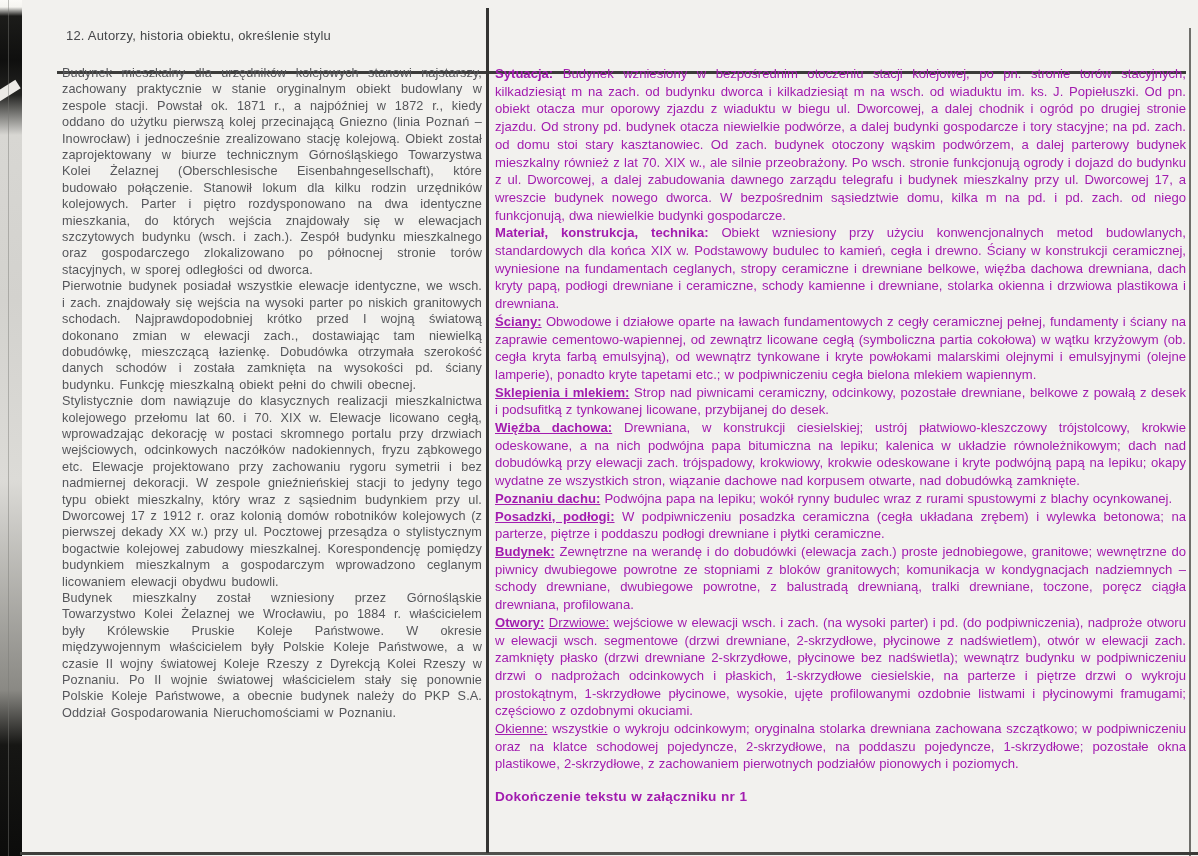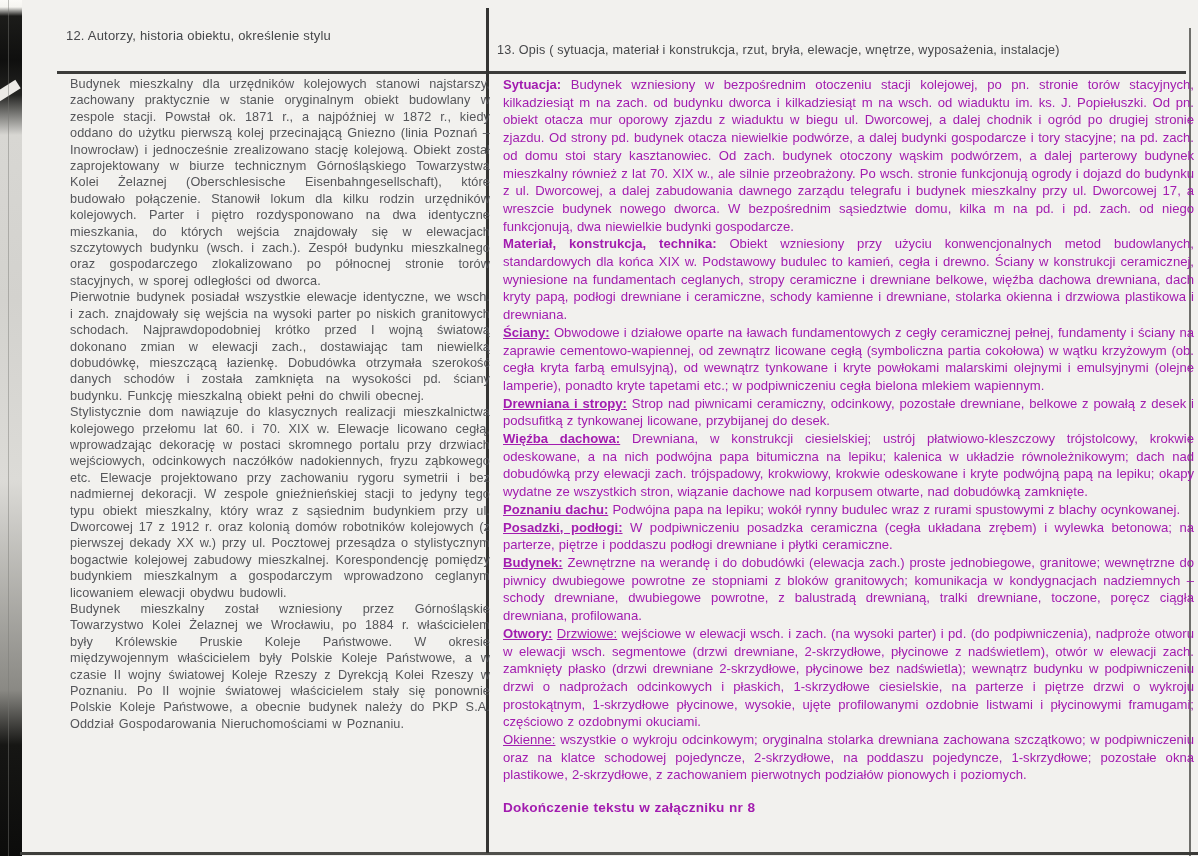--- a/index.html
+++ b/index.html
@@ -46,21 +46,21 @@
     position:absolute;left:486px;top:8px;width:3px;height:845px;
     background:#343432;
   }
 
   
   .hdr{position:absolute;font-size:13px;color:#46474a;letter-spacing:.2px;white-space:nowrap;}
   .hdr-left{left:66px;top:28px;}
   .hdr-right{left:497px;top:43px;font-size:12.6px;}
 
   
-  .col{position:absolute;top:76px;text-align:justify;margin-left:8px;}
+  .col{position:absolute;top:65px;text-align:justify;}
   .col p{margin:0;padding:0;}
   .col-left{
     left:62px;width:420px;
     font-size:12.7px;line-height:16.4px;color:#55565a;letter-spacing:.1px;
     word-spacing:1.5px;
   }
   .col-right{
     left:495px;width:691px;
     font-size:13.1px;line-height:17.7px;color:#a21caf;
     word-spacing:.5px;
@@ -75,39 +75,38 @@
 
 <div class="paper">
 
   <div class="edge-left"></div>
   <div class="edge-left-notch"></div>
   <div class="edge-left-line"></div>
   <div class="edge-right"></div>
   <div class="edge-bottom"></div>
 
   <div class="hdr hdr-left">12. Autorzy, historia obiektu, określenie stylu</div>
-  <div class="hdr hdr-right">13. Opis ( sytuacja, materiał i konstrukcja, rzut, bryła, elewacje, wnętrze, wyposażenia, instalacje)</div>
 
   <div class="header-rule"></div>
   <div class="col-divider"></div>
 
   <div class="col col-left">
     <p>Budynek mieszkalny dla urzędników kolejowych stanowi najstarszy, zachowany praktycznie w stanie oryginalnym obiekt budowlany w zespole stacji. Powstał ok. 1871 r., a najpóźniej w 1872 r., kiedy oddano do użytku pierwszą kolej przecinającą Gniezno (linia Poznań – Inowrocław) i jednocześnie zrealizowano stację kolejową. Obiekt został zaprojektowany w biurze technicznym Górnośląskiego Towarzystwa Kolei Żelaznej (Oberschlesische Eisenbahngesellschaft), które budowało połączenie. Stanowił lokum dla kilku rodzin urzędników kolejowych. Parter i piętro rozdysponowano na dwa identyczne mieszkania, do których wejścia znajdowały się w elewacjach szczytowych budynku (wsch. i zach.). Zespół budynku mieszkalnego oraz gospodarczego zlokalizowano po północnej stronie torów stacyjnych, w sporej odległości od dworca.</p>
     <p>Pierwotnie budynek posiadał wszystkie elewacje identyczne, we wsch. i zach. znajdowały się wejścia na wysoki parter po niskich granitowych schodach. Najprawdopodobniej krótko przed I wojną światową dokonano zmian w elewacji zach., dostawiając tam niewielką dobudówkę, mieszczącą łazienkę. Dobudówka otrzymała szerokość danych schodów i została zamknięta na wysokości pd. ściany budynku. Funkcję mieszkalną obiekt pełni do chwili obecnej.</p>
     <p>Stylistycznie dom nawiązuje do klasycznych realizacji mieszkalnictwa kolejowego przełomu lat 60. i 70. XIX w. Elewacje licowano cegłą, wprowadzając dekorację w postaci skromnego portalu przy drzwiach wejściowych, odcinkowych naczółków nadokiennych, fryzu ząbkowego etc. Elewacje projektowano przy zachowaniu rygoru symetrii i bez nadmiernej dekoracji. W zespole gnieźnieńskiej stacji to jedyny tego typu obiekt mieszkalny, który wraz z sąsiednim budynkiem przy ul. Dworcowej 17 z 1912 r. oraz kolonią domów robotników kolejowych (z pierwszej dekady XX w.) przy ul. Pocztowej przesądza o stylistycznym bogactwie kolejowej zabudowy mieszkalnej. Korespondencję pomiędzy budynkiem mieszkalnym a gospodarczym wprowadzono ceglanym licowaniem elewacji obydwu budowli.</p>
     <p>Budynek mieszkalny został wzniesiony przez Górnośląskie Towarzystwo Kolei Żelaznej we Wrocławiu, po 1884 r. właścicielem były Królewskie Pruskie Koleje Państwowe. W okresie międzywojennym właścicielem były Polskie Koleje Państwowe, a w czasie II wojny światowej Koleje Rzeszy z Dyrekcją Kolei Rzeszy w Poznaniu. Po II wojnie światowej właścicielem stały się ponownie Polskie Koleje Państwowe, a obecnie budynek należy do PKP S.A. Oddział Gospodarowania Nieruchomościami w Poznaniu.</p>
   </div>
 
   <div class="col col-right">
     <p><span class="b">Sytuacja:</span> <span>Budynek wzniesiony w bezpośrednim otoczeniu stacji kolejowej, po pn. stronie torów stacyjnych, kilkadziesiąt m na zach. od budynku dworca i kilkadziesiąt m na wsch. od wiaduktu im. ks. J. Popiełuszki. Od pn. obiekt otacza mur oporowy zjazdu z wiaduktu w biegu ul. Dworcowej, a dalej chodnik i ogród po drugiej stronie zjazdu. Od strony pd. budynek otacza niewielkie podwórze, a dalej budynki gospodarcze i tory stacyjne; na pd. zach. od domu stoi stary kasztanowiec. Od zach. budynek otoczony wąskim podwórzem, a dalej parterowy budynek mieszkalny również z lat 70. XIX w., ale silnie przeobrażony. Po wsch. stronie funkcjonują ogrody i dojazd do budynku z ul. Dworcowej, a dalej zabudowania dawnego zarządu telegrafu i budynek mieszkalny przy ul. Dworcowej 17, a wreszcie budynek nowego dworca. W bezpośrednim sąsiedztwie domu, kilka m na pd. i pd. zach. od niego funkcjonują, dwa niewielkie budynki gospodarcze.</span></p>
     <p><span class="b">Materiał, konstrukcja, technika:</span> <span>Obiekt wzniesiony przy użyciu konwencjonalnych metod budowlanych, standardowych dla końca XIX w. Podstawowy budulec to kamień, cegła i drewno. Ściany w konstrukcji ceramicznej, wyniesione na fundamentach ceglanych, stropy ceramiczne i drewniane belkowe, więźba dachowa drewniana, dach kryty papą, podłogi drewniane i ceramiczne, schody kamienne i drewniane, stolarka okienna i drzwiowa plastikowa i drewniana.</span></p>
     <p><span class="b u">Ściany:</span> <span>Obwodowe i działowe oparte na ławach fundamentowych z cegły ceramicznej pełnej, fundamenty i ściany na zaprawie cementowo-wapiennej, od zewnątrz licowane cegłą (symboliczna partia cokołowa) w wątku krzyżowym (ob. cegła kryta farbą emulsyjną), od wewnątrz tynkowane i kryte powłokami malarskimi olejnymi i emulsyjnymi (olejne lamperie), ponadto kryte tapetami etc.; w podpiwniczeniu cegła bielona mlekiem wapiennym.</span></p>
-    <p><span class="b u">Drewniana i stropy:</span> <span>Strop nad piwnicami ceramiczny, odcinkowy, pozostałe drewniane, belkowe z powałą z desek i podsufitką z tynkowanej licowane, przybijanej do desek.</span></p>
+    <p><span class="b u">Sklepienia i mlekiem:</span> <span>Strop nad piwnicami ceramiczny, odcinkowy, pozostałe drewniane, belkowe z powałą z desek i podsufitką z tynkowanej licowane, przybijanej do desek.</span></p>
     <p><span class="b u">Więźba dachowa:</span> <span>Drewniana, w konstrukcji ciesielskiej; ustrój płatwiowo-kleszczowy trójstolcowy, krokwie odeskowane, a na nich podwójna papa bitumiczna na lepiku; kalenica w układzie równoleżnikowym; dach nad dobudówką przy elewacji zach. trójspadowy, krokwiowy, krokwie odeskowane i kryte podwójną papą na lepiku; okapy wydatne ze wszystkich stron, wiązanie dachowe nad korpusem otwarte, nad dobudówką zamknięte.</span></p>
     <p><span class="b u">Poznaniu dachu:</span> <span>Podwójna papa na lepiku; wokół rynny budulec wraz z rurami spustowymi z blachy ocynkowanej.</span></p>
     <p><span class="b u">Posadzki, podłogi:</span> <span>W podpiwniczeniu posadzka ceramiczna (cegła układana zrębem) i wylewka betonowa; na parterze, piętrze i poddaszu podłogi drewniane i płytki ceramiczne.</span></p>
     <p><span class="b u">Budynek:</span> <span>Zewnętrzne na werandę i do dobudówki (elewacja zach.) proste jednobiegowe, granitowe; wewnętrzne do piwnicy dwubiegowe powrotne ze stopniami z bloków granitowych; komunikacja w kondygnacjach nadziemnych – schody drewniane, dwubiegowe powrotne, z balustradą drewnianą, tralki drewniane, toczone, poręcz ciągła drewniana, profilowana.</span></p>
     <p><span class="b u">Otwory:</span> <span class="i u">Drzwiowe:</span> <span>wejściowe w elewacji wsch. i zach. (na wysoki parter) i pd. (do podpiwniczenia), nadproże otworu w elewacji wsch. segmentowe (drzwi drewniane, 2-skrzydłowe, płycinowe z nadświetlem), otwór w elewacji zach. zamknięty płasko (drzwi drewniane 2-skrzydłowe, płycinowe bez nadświetla); wewnątrz budynku w podpiwniczeniu drzwi o nadprożach odcinkowych i płaskich, 1-skrzydłowe ciesielskie, na parterze i piętrze drzwi o wykroju prostokątnym, 1-skrzydłowe płycinowe, wysokie, ujęte profilowanymi ozdobnie listwami i płycinowymi framugami; częściowo z ozdobnymi okuciami.</span></p>
     <p><span class="i u">Okienne:</span> <span>wszystkie o wykroju odcinkowym; oryginalna stolarka drewniana zachowana szczątkowo; w podpiwniczeniu oraz na klatce schodowej pojedyncze, 2-skrzydłowe, na poddaszu pojedyncze, 1-skrzydłowe; pozostałe okna plastikowe, 2-skrzydłowe, z zachowaniem pierwotnych podziałów pionowych i poziomych.</span></p>
-    <p class="b footer-note">Dokończenie tekstu w załączniku nr 8</p>
+    <p class="b footer-note">Dokończenie tekstu w załączniku nr 1</p>
   </div>
 
 </div>
 
 </body></html>

